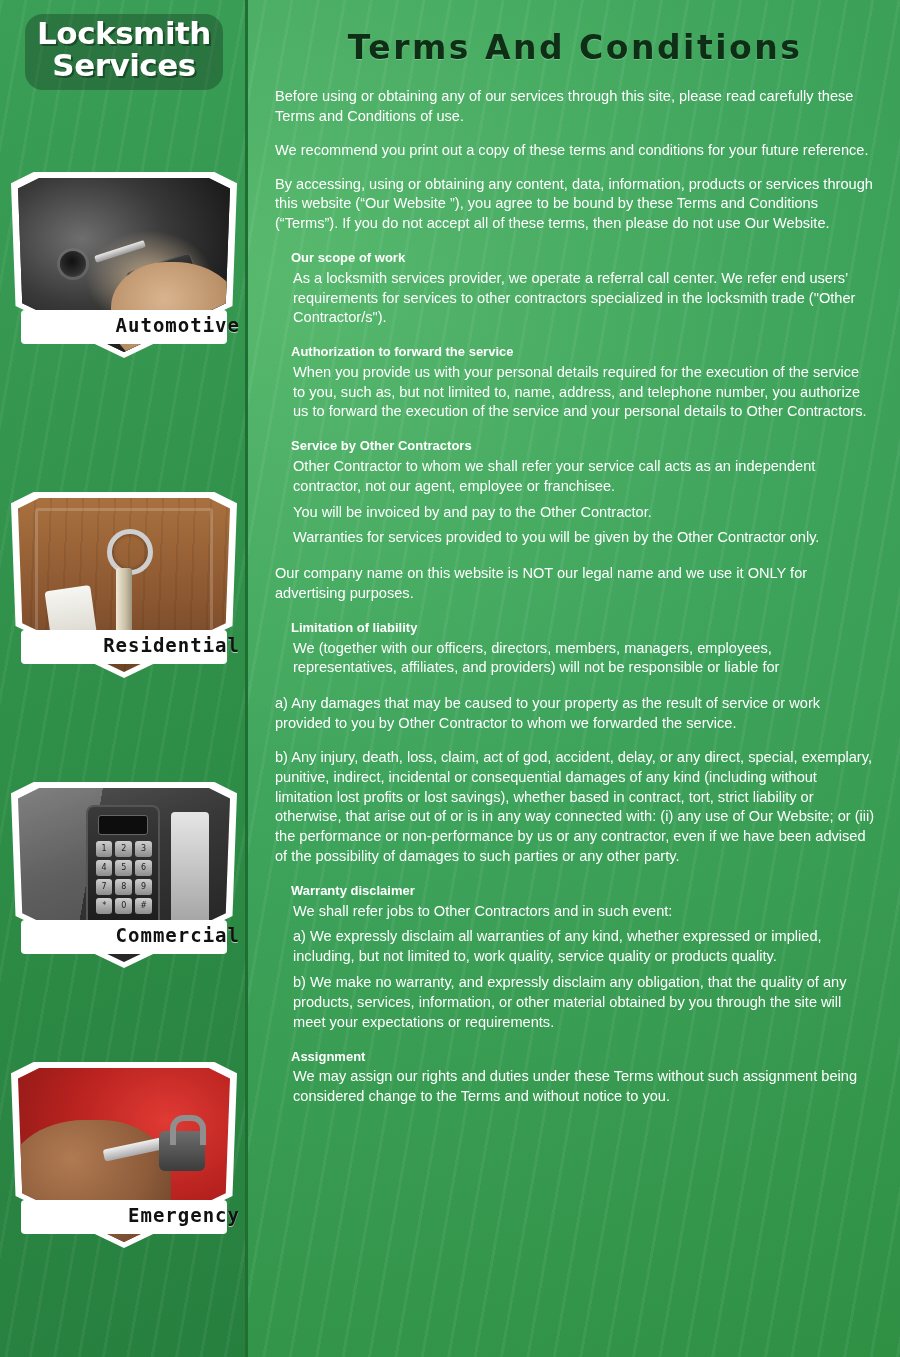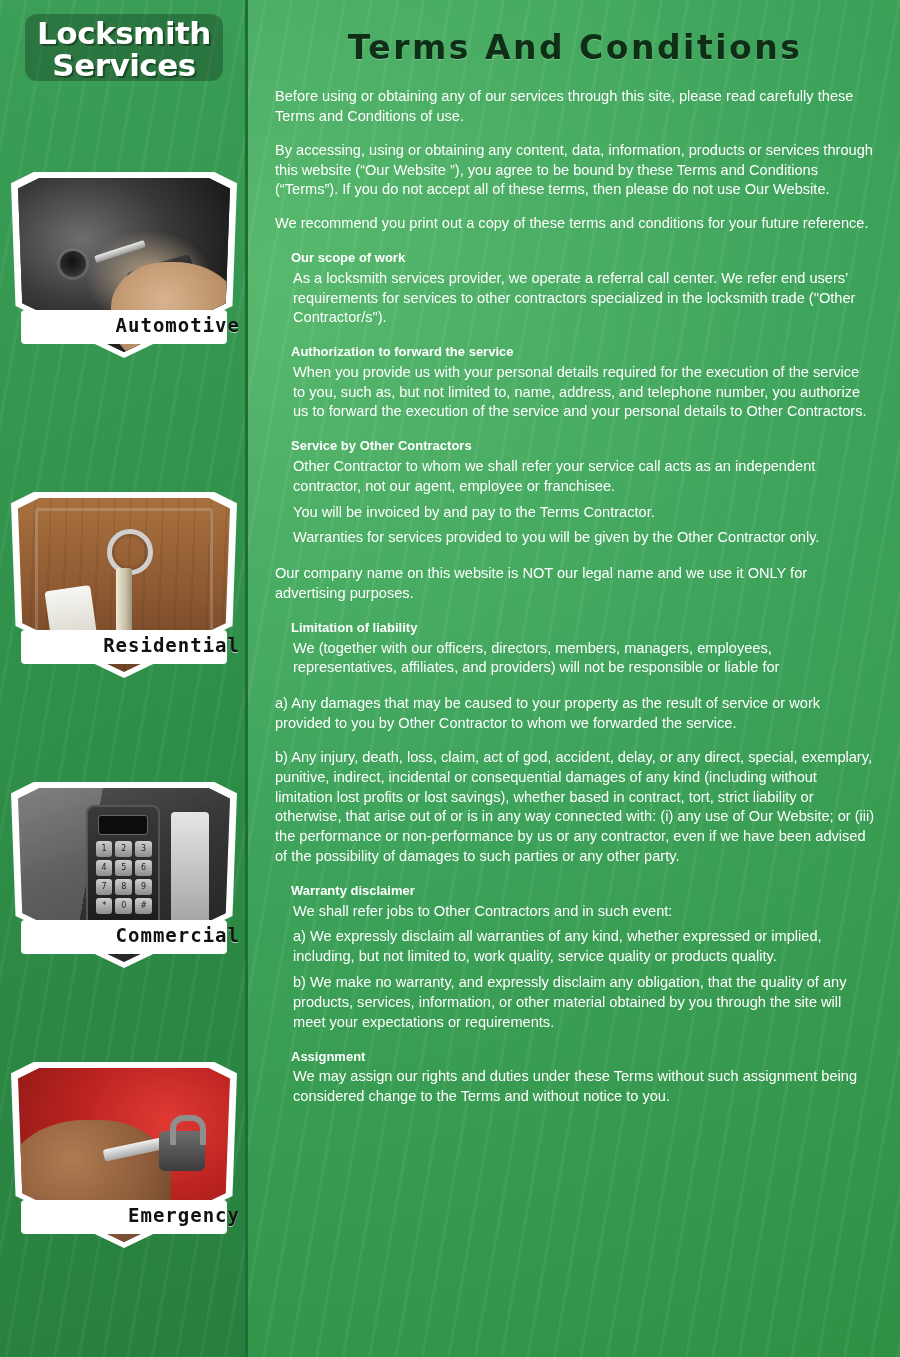--- a/index.html
+++ b/index.html
@@ -47,23 +47,23 @@
 
   .brand {
     position: absolute;
     left: 10px;
     top: 14px;
     width: 228px;
     text-align: center;
   }
   .brand-inner {
     display: inline-block;
-    padding: 4px 12px 0 12px;
+    padding: 4px 12px 9px 12px;
     background: rgba(0,0,0,0.25);
-    border-radius: 12px;
+    border-radius: 18px;
   }
   .brand-line {
     font-family: "DejaVu Sans", sans-serif;
     font-weight: bold;
     color: #ffffff;
     font-size: 31px;
     line-height: 1.02;
     letter-spacing: -0.5px;
     text-shadow: 2px 2px 0 rgba(0,0,0,0.35);
     display: block;
@@ -444,32 +444,32 @@
       <div class="shield-label">Emergency</div>
     </div>
 
   </div>
 
   <div id="content">
 
     <h1 id="doc-title">Terms And Conditions</h1>
 
     <p class="para">Before using or obtaining any of our services through this site, please read carefully these Terms and Conditions of use.</p>
+    <p class="para">We recommend you print out a copy of these terms and conditions for your future reference.</p>
     <p class="para">By accessing, using or obtaining any content, data, information, products or services through this website (“Our Website ”), you agree to be bound by these Terms and Conditions (“Terms”). If you do not accept all of these terms, then please do not use Our Website.</p>
-    <p class="para">We recommend you print out a copy of these terms and conditions for your future reference.</p>
 
     <h2 class="sec">Our scope of work</h2>
     <p class="sec-body">As a locksmith services provider, we operate a referral call center. We refer end users’ requirements for services to other contractors specialized in the locksmith trade ("Other Contractor/s").</p>
 
     <h2 class="sec">Authorization to forward the service</h2>
     <p class="sec-body">When you provide us with your personal details required for the execution of the service to you, such as, but not limited to, name, address, and telephone number, you authorize us to forward the execution of the service and your personal details to Other Contractors.</p>
 
     <h2 class="sec">Service by Other Contractors</h2>
     <p class="sec-body tight">Other Contractor to whom we shall refer your service call acts as an independent contractor, not our agent, employee or franchisee.</p>
-    <p class="sec-body tight">You will be invoiced by and pay to the Terms Contractor.</p>
+    <p class="sec-body tight">You will be invoiced by and pay to the Other Contractor.</p>
     <p class="sec-body">Warranties for services provided to you will be given by the Other Contractor only.</p>
     <div class="gap"></div>
     <p class="para">Our company name on this website is NOT our legal name and we use it ONLY for advertising purposes.</p>
 
     <h2 class="sec">Limitation of liability</h2>
     <p class="sec-body">We (together with our officers, directors, members, managers, employees, representatives, affiliates, and providers) will not be responsible or liable for</p>
     <div class="gap"></div>
     <p class="para">a) Any damages that may be caused to your property as the result of service or work provided to you by Other Contractor to whom we forwarded the service.</p>
     <p class="para">b) Any injury, death, loss, claim, act of god, accident, delay, or any direct, special, exemplary, punitive, indirect, incidental or consequential damages of any kind (including without limitation lost profits or lost savings), whether based in contract, tort, strict liability or otherwise, that arise out of or is in any way connected with: (i) any use of Our Website; or (iii) the performance or non-performance by us or any contractor, even if we have been advised of the possibility of damages to such parties or any other party.</p>
 

